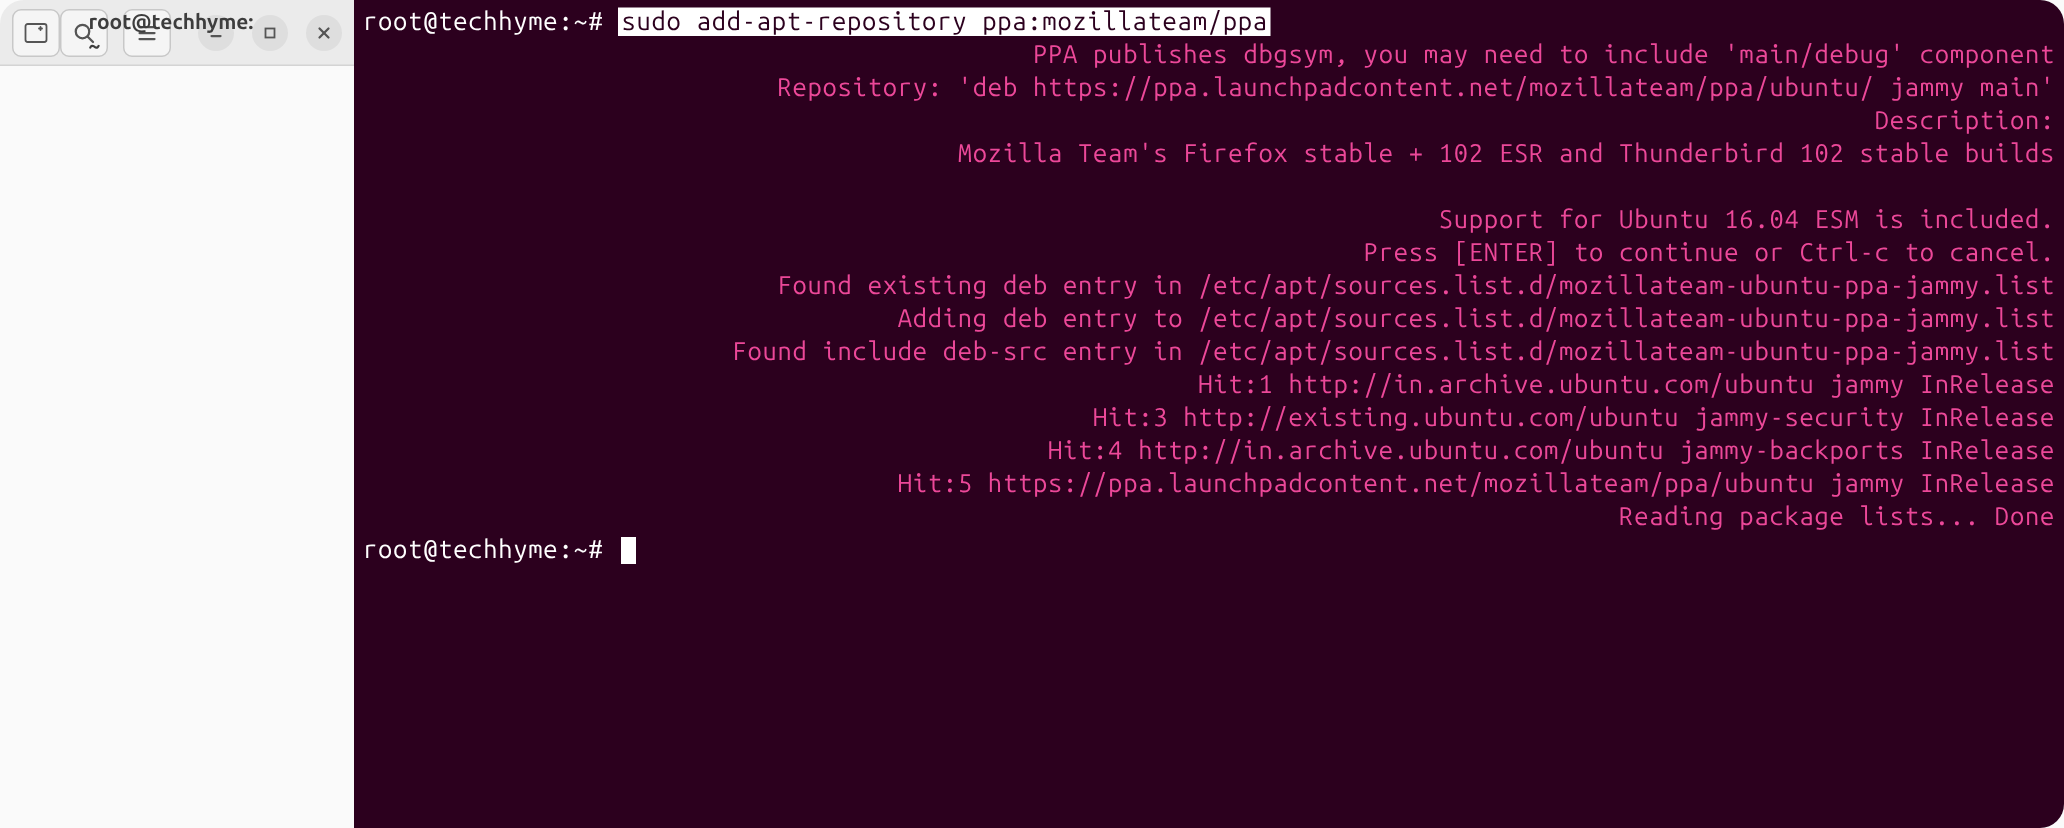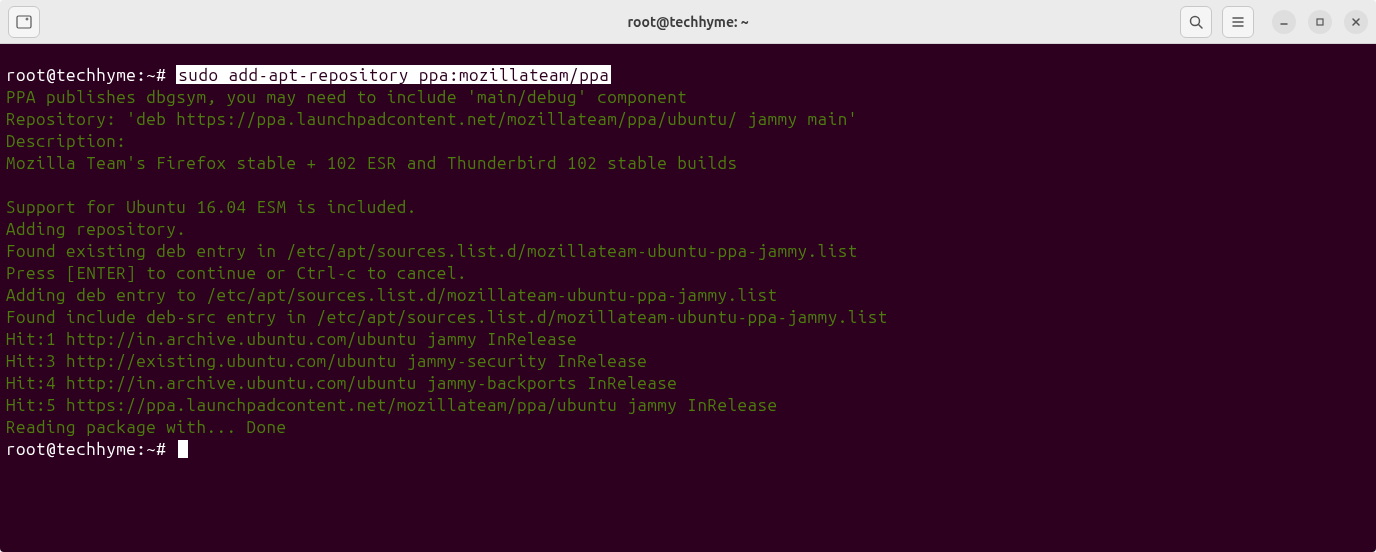--- a/index.html
+++ b/index.html
@@ -11,22 +11,22 @@
       font-family: -apple-system, BlinkMacSystemFont, "Ubuntu", "Segoe UI", sans-serif;
       background: #fafafa;
       width: 1376px;
       height: 552px;
       overflow: hidden;
     }
     .window {
       width: 100%;
       height: 100%;
       display: flex;
-      flex-direction: column;
-      border-radius: 4px;
+      flex-direction: row;
+      border-radius: 16px;
       overflow: hidden;
       background: #fafafa;
     }
     .titlebar {
       height: 44px;
       background: #ebebeb;
       display: flex;
       align-items: center;
       padding: 0 8px;
       border-bottom: 1px solid #d4d4d4;
@@ -97,42 +97,43 @@
       cursor: pointer;
       color: #555;
     }
     .window-control svg {
       width: 10px;
       height: 10px;
     }
     .terminal {
       flex: 1;
       background: #2c001e;
-      padding: 20px 6px;
+      padding: 4px 6px;
       font-family: "Ubuntu Mono", "DejaVu Sans Mono", "Courier New", monospace;
       font-size: 17px;
       line-height: 22px;
       color: #ffffff;
       overflow: hidden;
       letter-spacing: 0.5px;
     }
     .prompt-line {
       white-space: pre;
     }
     .prompt {
       color: #ffffff;
     }
     .command-highlight {
       background: #ffffff;
       color: #2c001e;
       padding: 0 2px;
     }
     .output-line {
       white-space: pre;
-      color: #4d7c0f;
+      color: #ec4899;
+      text-align: right;
     }
     .cursor {
       display: inline-block;
       width: 10px;
       height: 18px;
       background: #ffffff;
       vertical-align: text-bottom;
       margin-left: 2px;
     }
   </style>
@@ -186,26 +187,25 @@
   </div>
   <div class="terminal">
     <div class="prompt-line"><span class="prompt">root@techhyme:~# </span><span class="command-highlight">sudo add-apt-repository ppa:mozillateam/ppa</span></div>
     <div id="output-container">
         <div class="output-line">PPA publishes dbgsym, you may need to include 'main/debug' component</div>
         <div class="output-line">Repository: 'deb https://ppa.launchpadcontent.net/mozillateam/ppa/ubuntu/ jammy main'</div>
         <div class="output-line">Description:</div>
         <div class="output-line">Mozilla Team's Firefox stable + 102 ESR and Thunderbird 102 stable builds</div>
         <div class="output-line">&nbsp;</div>
         <div class="output-line">Support for Ubuntu 16.04 ESM is included.</div>
-        <div class="output-line">Adding repository.</div>
+        <div class="output-line">Press [ENTER] to continue or Ctrl-c to cancel.</div>
         <div class="output-line">Found existing deb entry in /etc/apt/sources.list.d/mozillateam-ubuntu-ppa-jammy.list</div>
-        <div class="output-line">Press [ENTER] to continue or Ctrl-c to cancel.</div>
         <div class="output-line">Adding deb entry to /etc/apt/sources.list.d/mozillateam-ubuntu-ppa-jammy.list</div>
         <div class="output-line">Found include deb-src entry in /etc/apt/sources.list.d/mozillateam-ubuntu-ppa-jammy.list</div>
         <div class="output-line">Hit:1 http://in.archive.ubuntu.com/ubuntu jammy InRelease</div>
         <div class="output-line">Hit:3 http://existing.ubuntu.com/ubuntu jammy-security InRelease</div>
         <div class="output-line">Hit:4 http://in.archive.ubuntu.com/ubuntu jammy-backports InRelease</div>
         <div class="output-line">Hit:5 https://ppa.launchpadcontent.net/mozillateam/ppa/ubuntu jammy InRelease</div>
-        <div class="output-line">Reading package with... Done</div>
+        <div class="output-line">Reading package lists... Done</div>
       </div>
     <div class="prompt-line"><span class="prompt">root@techhyme:~# </span><span class="cursor"></span></div>
   </div>
 </div>
 
 </body></html>

